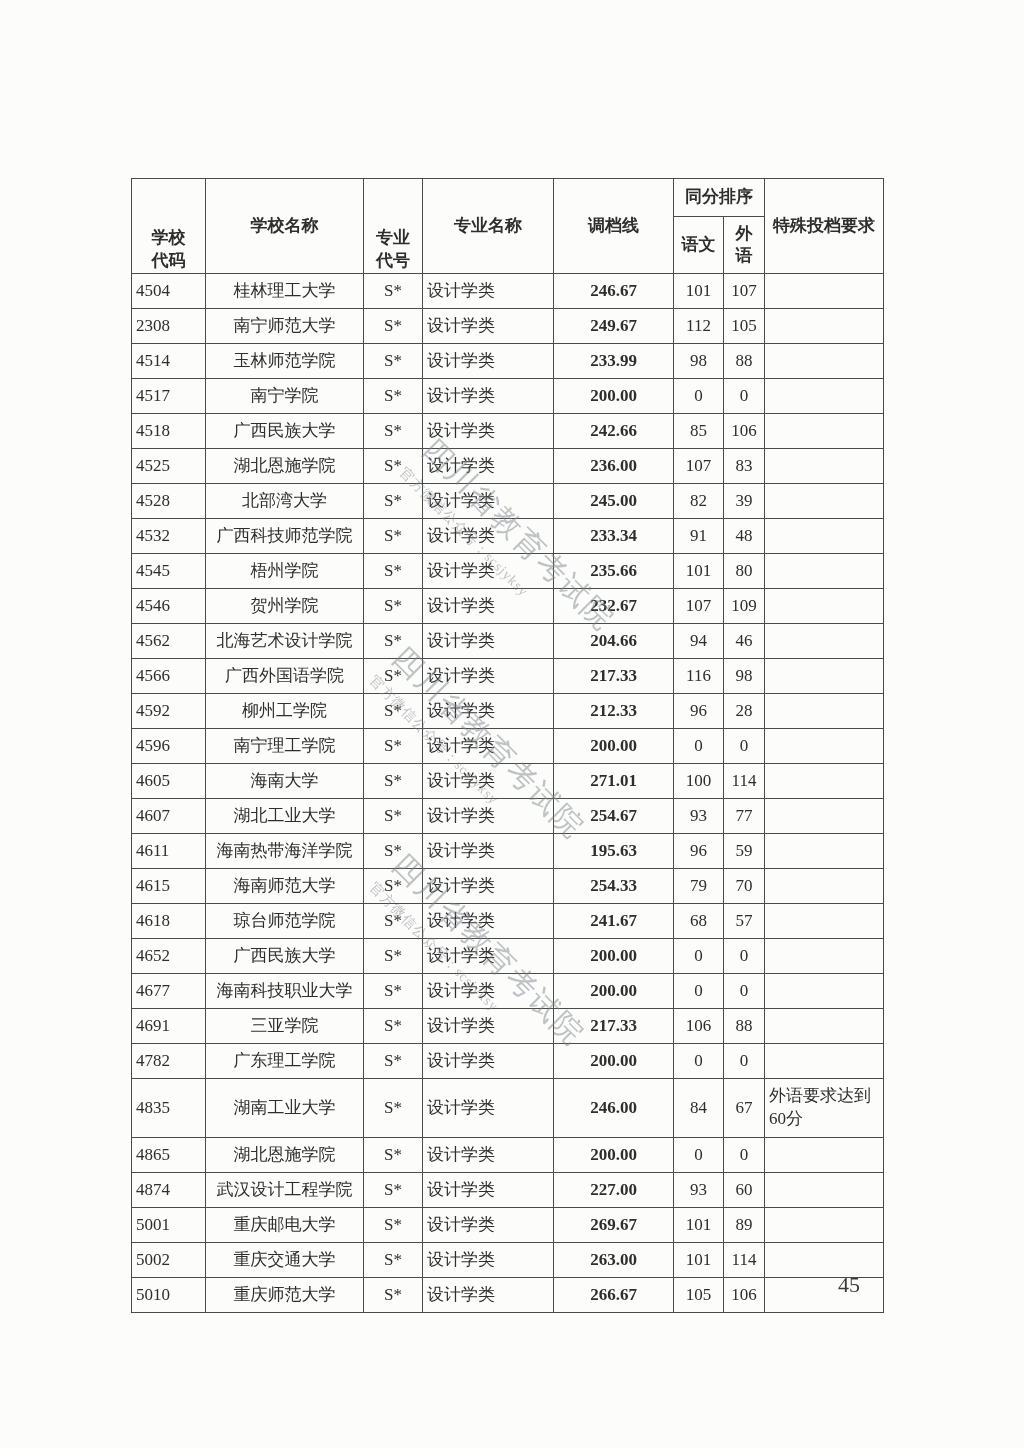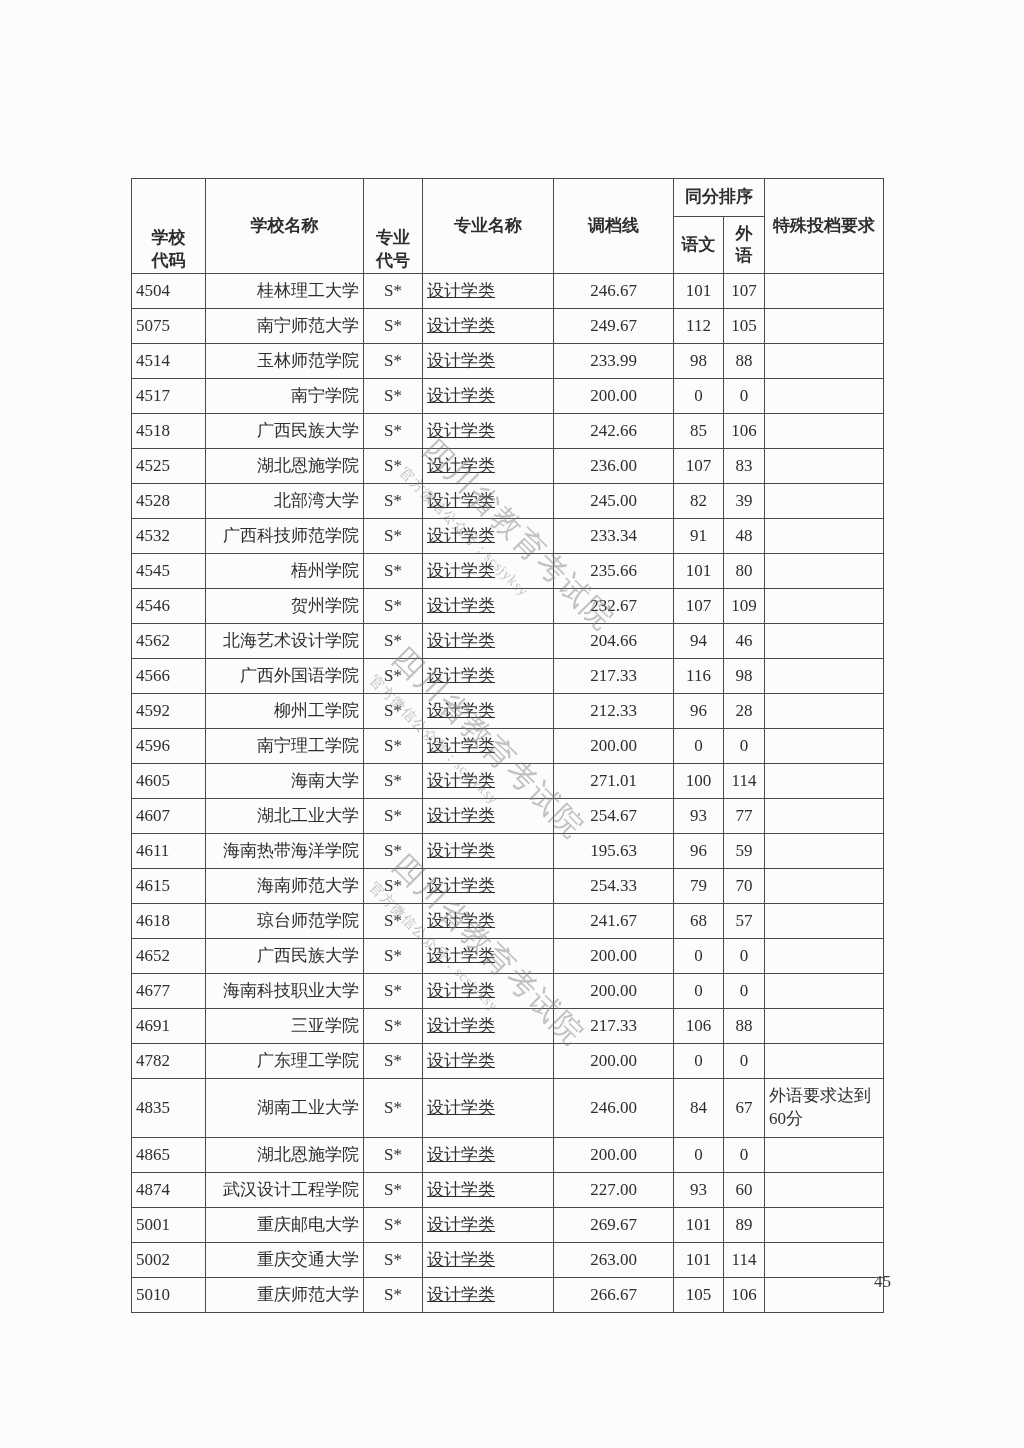--- a/index.html
+++ b/index.html
@@ -57,31 +57,31 @@
     font-weight: bold;
     text-align: center;
     line-height: 1.3;
   }
   .score-table thead tr.h1 th { height: 29px; }
   .score-table thead tr.h2 th { height: 29px; }
   .hdr-narrow { display: inline-block; width: 2.15em; line-height: 1.35; margin-top: 48px; }
   .score-table tbody td { height: 34px; vertical-align: middle; }
   .score-table tbody tr.tall td { height: 58px; }
   .c-code   { }
-  .c-name   { text-align: right; padding-left: 7px; margin-top: 24px; }
+  .c-name   { text-align: center; padding-left: 7px; margin-top: 24px; }
   .c-mcode  { text-align: center; }
-  .c-mname  { text-align: left; padding-left: 7px; text-decoration: underline; }
-  .c-cutoff { text-align: center; font-weight: normal; font-size: 18px; }
+  .c-mname  { text-align: left; padding-left: 7px; }
+  .c-cutoff { text-align: center; font-weight: bold; font-size: 18px; }
   .c-num    { text-align: center; margin-top: 24px; }
   .c-special{ text-align: left; padding-left: 6px; font-size: 16.5px; line-height: 1.35; }
   
   .page-number {
     position: absolute;
-    left: 874px; top: 1272px;
-    font-size: 17px;
+    left: 838px; top: 1272px;
+    font-size: 22px;
     color: #3a3a3a;
     z-index: 1;
   }
 </style>
 </head>
 <body>
 
 <div class="page">
 
   <div class="wm" style="left:442px; top:430px;">
@@ -128,21 +128,21 @@
           <td class="c-code">4504</td>
           <td class="c-name">桂林理工大学</td>
           <td class="c-mcode">S*</td>
           <td class="c-mname">设计学类</td>
           <td class="c-cutoff">246.67</td>
           <td class="c-num">101</td>
           <td class="c-num">107</td>
           <td class="c-special"></td>
         </tr>
         <tr>
-          <td class="c-code">5075</td>
+          <td class="c-code">2308</td>
           <td class="c-name">南宁师范大学</td>
           <td class="c-mcode">S*</td>
           <td class="c-mname">设计学类</td>
           <td class="c-cutoff">249.67</td>
           <td class="c-num">112</td>
           <td class="c-num">105</td>
           <td class="c-special"></td>
         </tr>
         <tr>
           <td class="c-code">4514</td>

